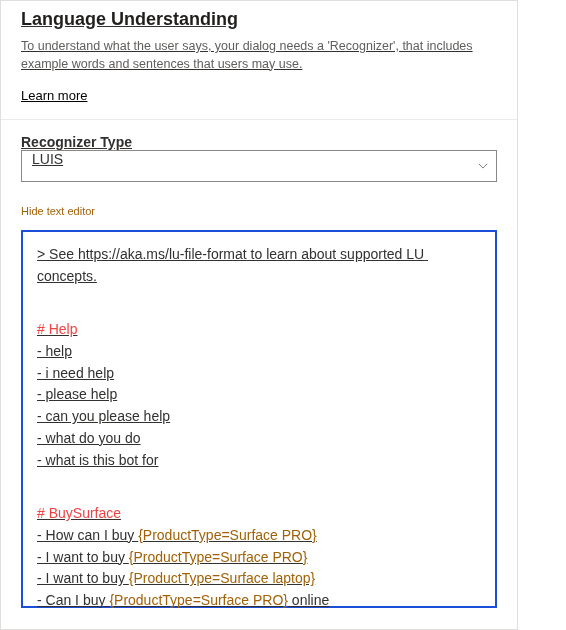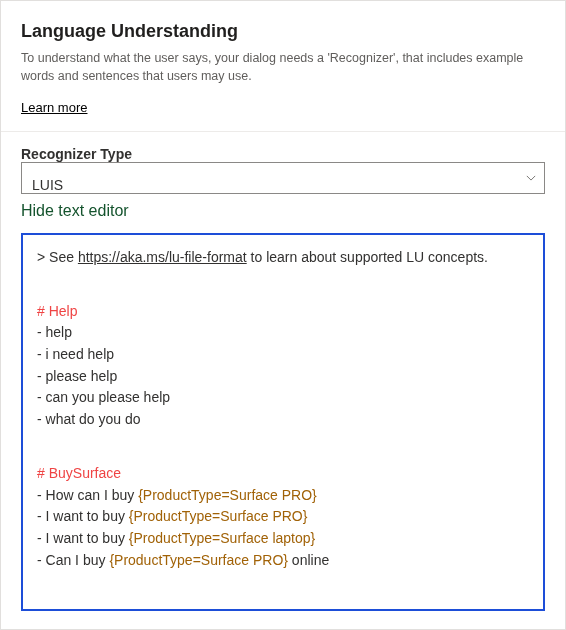--- a/index.html
+++ b/index.html
@@ -8,23 +8,24 @@
     font-family: "Segoe UI", -apple-system, BlinkMacSystemFont, sans-serif;
     background:#fff;
     color:#323130;
     font-size:14px;
     width:566px;
     height:630px;
     overflow:hidden;
   }
   .panel {
     border:1px solid #e1dfdd;
-    width:566px;
+    width:518px;
     height:630px;
-    padding:20px 20px;
+    padding:8px 20px;
+    text-decoration:underline;
   }
   .title {
     font-size:18px;
     font-weight:600;
     color:#201f1e;
     margin:0 0 8px 0;
   }
   .desc {
     font-size:12.5px;
     color:#605e5c;
@@ -44,36 +45,36 @@
     font-size:14px;
     font-weight:600;
     color:#323130;
     margin-bottom:0;
   }
   .dropdown {
     position:relative;
     border:1px solid #8a8886;
     height:32px;
     display:flex;
-    align-items:flex-end;
+    align-items:flex-start;
     padding:0 10px;
     cursor:pointer;
-    margin-bottom:8px;
+    margin-bottom:20px;
   }
   .dropdown span { font-size:14px; }
   .chevron {
     position:absolute;
     right:8px;
     top:50%;
     transform:translateY(-50%);
     width:10px;height:10px;
   }
   .toggle-link {
-    color:#14532d;
-    font-size:16px;
+    color:#a16207;
+    font-size:11px;
     cursor:pointer;
     margin-bottom:13px;
     display:inline-block;
   }
   .editor {
     border:2px solid #1d4ed8;
     padding:12px 14px;
     font-size:14px;
     line-height:1.55;
     color:#323130;
@@ -111,20 +112,21 @@
   <div class="editor">
     <div class="ed-line"><span class="comment-arrow">&gt; See </span><span class="lnk">https://aka.ms/lu-file-format</span><span> to learn about supported LU concepts.</span></div>
     <div class="gap"></div>
     <div class="gap"></div>
     <div class="ed-line intent"># Help</div>
     <div class="ed-line">- help</div>
     <div class="ed-line">- i need help</div>
     <div class="ed-line">- please help</div>
     <div class="ed-line">- can you please help</div>
     <div class="ed-line">- what do you do</div>
+    <div class="ed-line">- what is this bot for</div>
     <div class="gap"></div>
     <div class="gap"></div>
     <div class="ed-line intent"># BuySurface</div>
     <div class="ed-line"><span>- How can I buy </span><span class="entity">{ProductType=Surface PRO}</span><span></span></div>
     <div class="ed-line"><span>- I want to buy </span><span class="entity">{ProductType=Surface PRO}</span><span></span></div>
     <div class="ed-line"><span>- I want to buy </span><span class="entity">{ProductType=Surface laptop}</span><span></span></div>
     <div class="ed-line"><span>- Can I buy </span><span class="entity">{ProductType=Surface PRO}</span><span> online</span></div>
   </div>
 
 </div>

